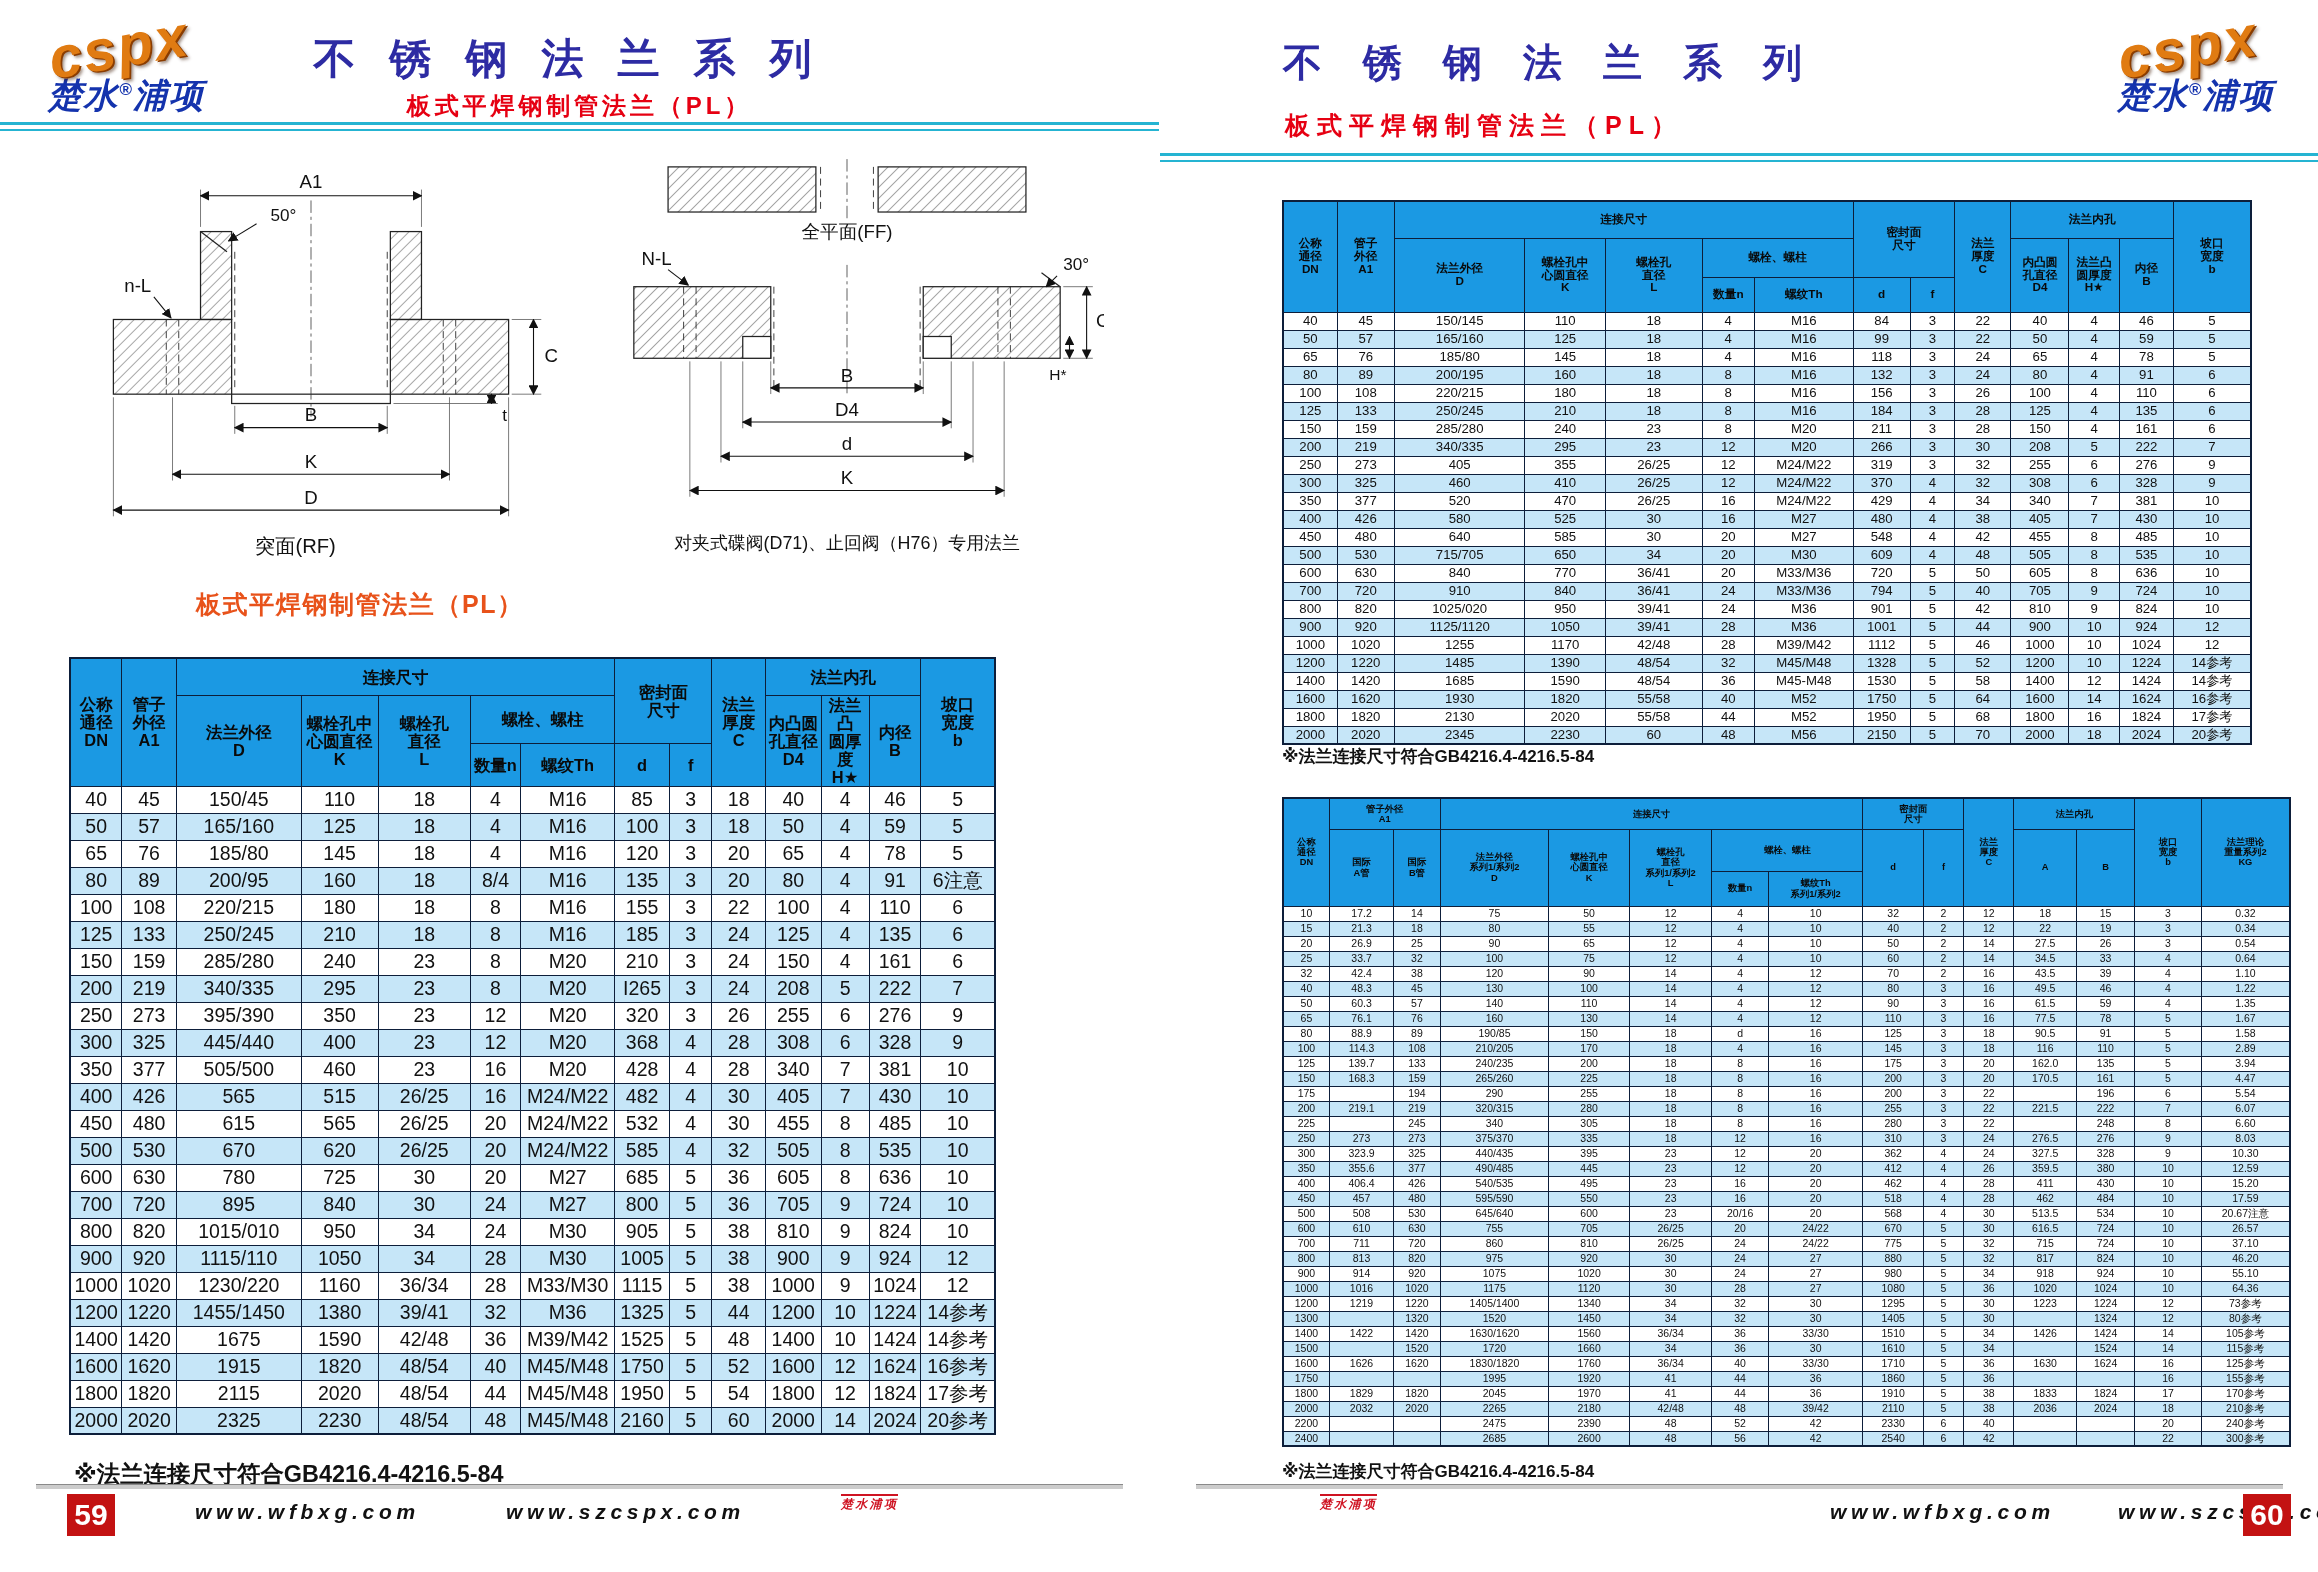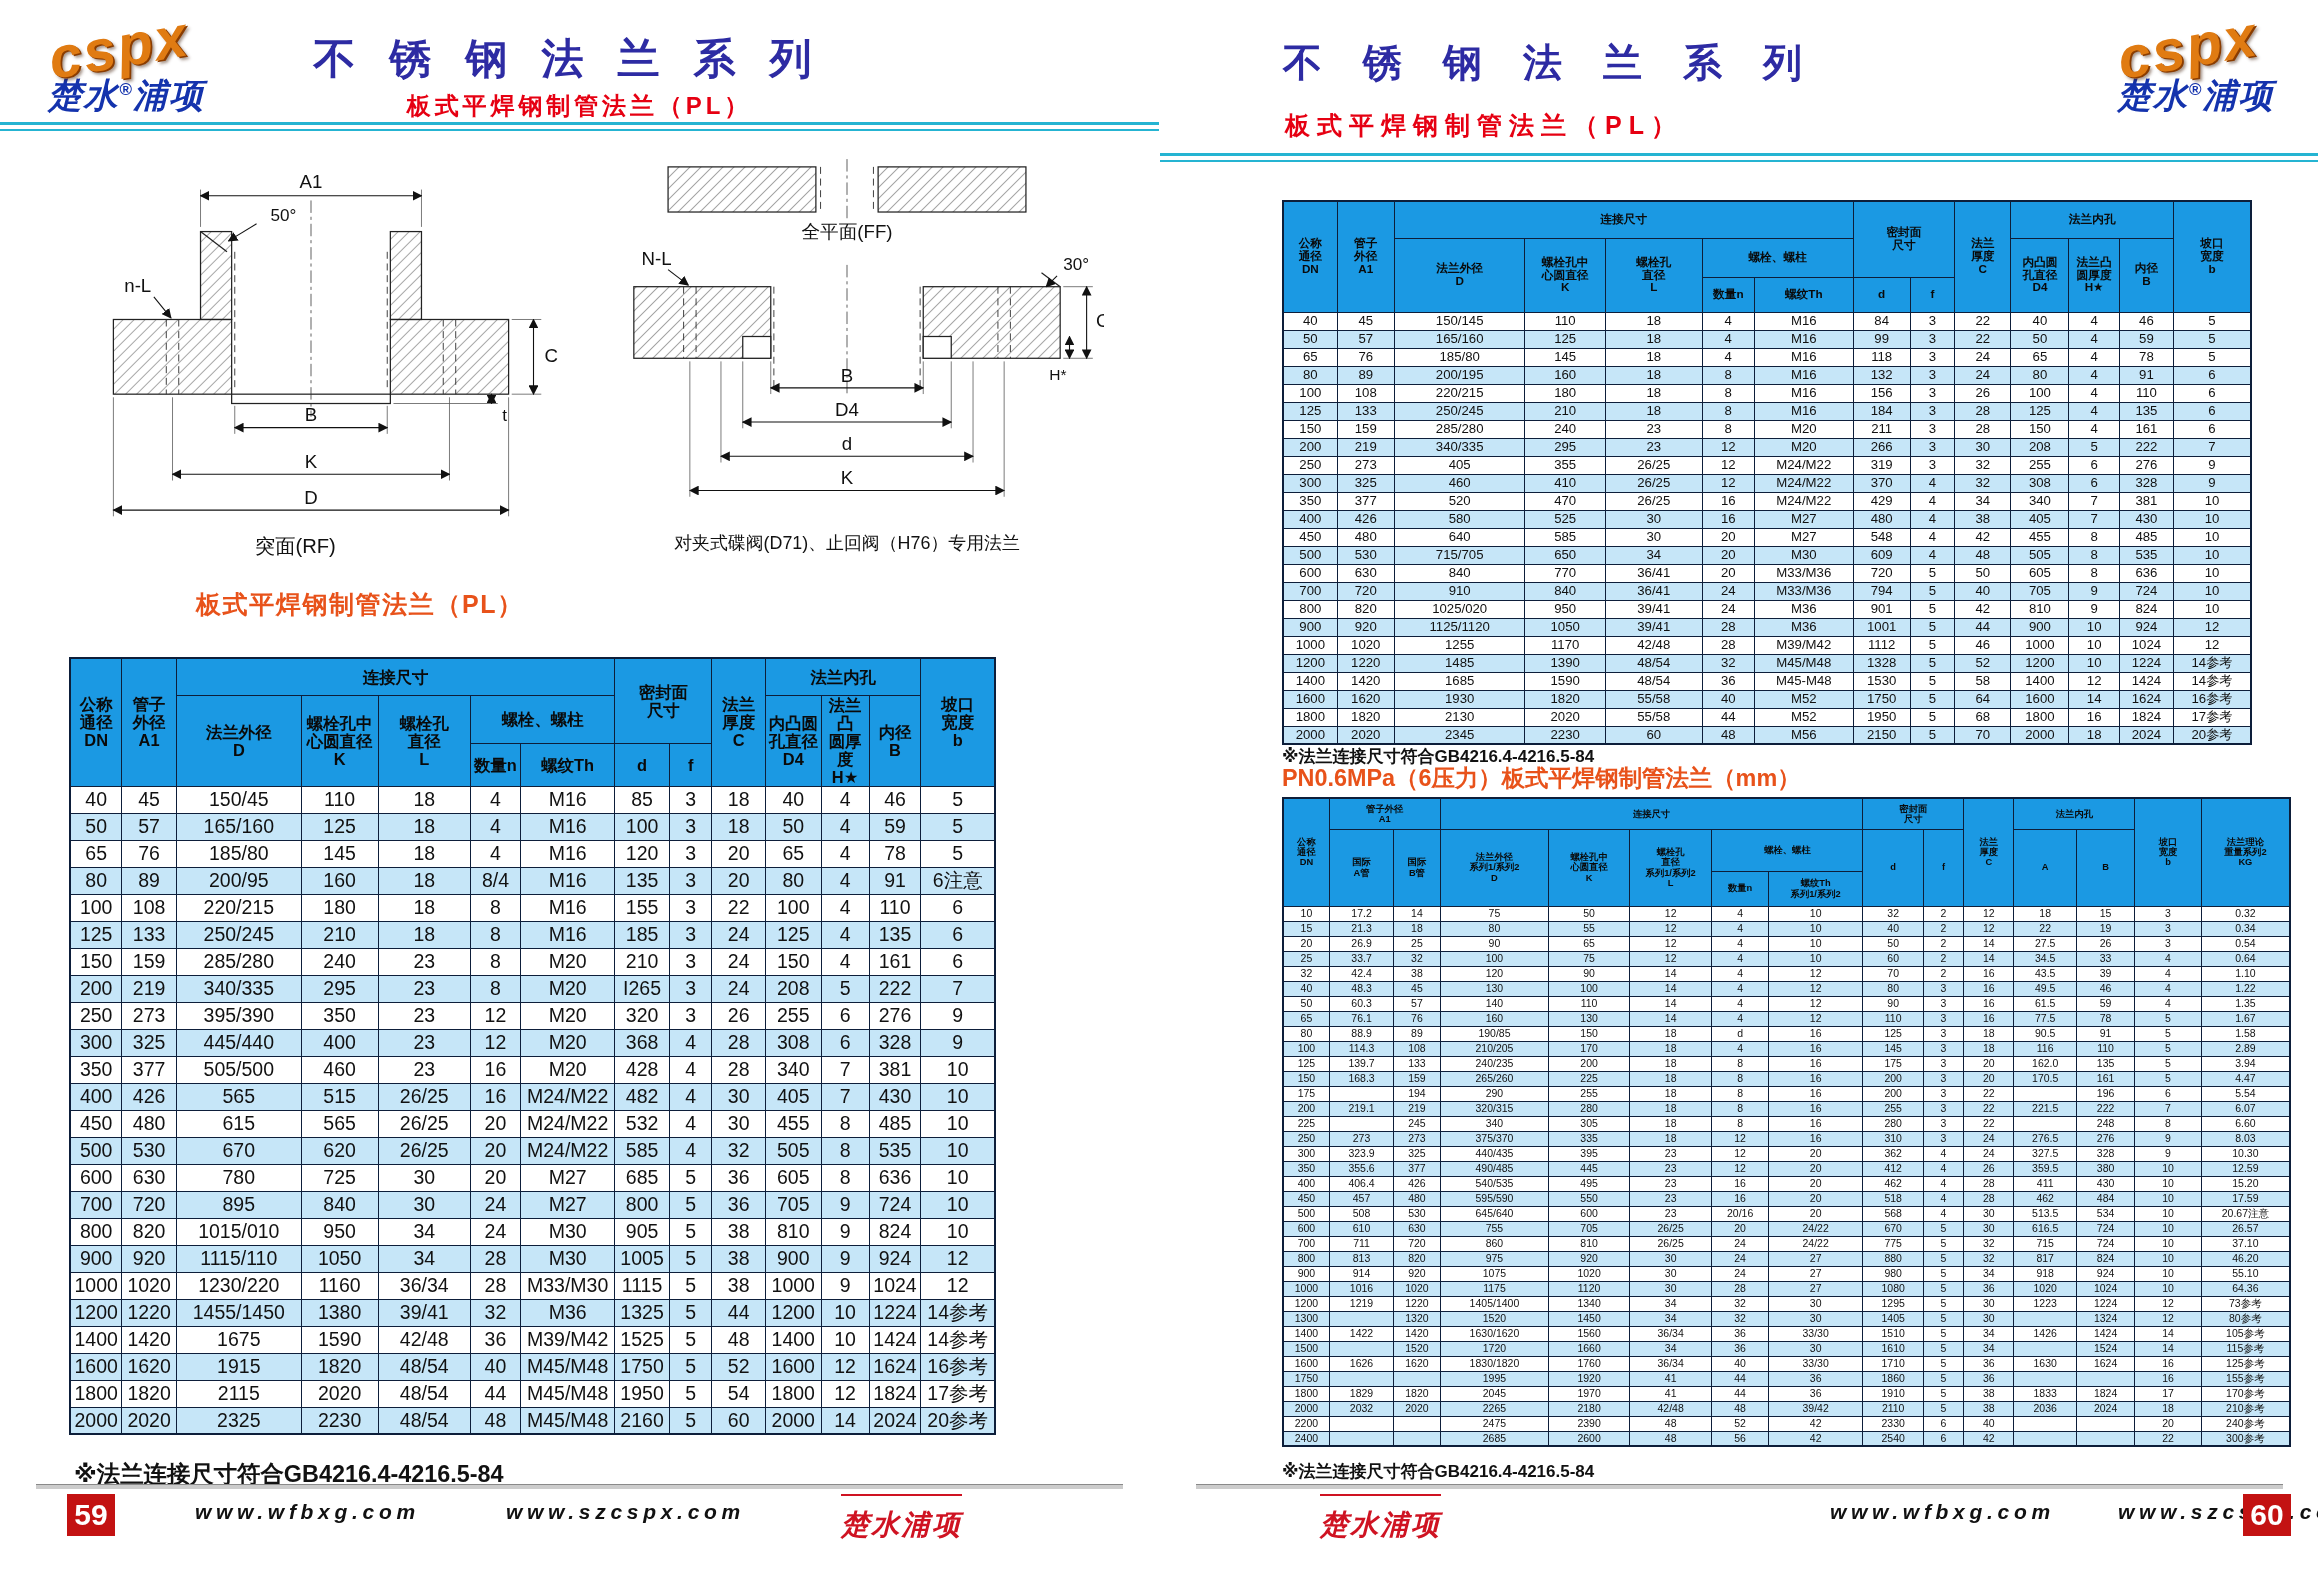--- a/index.html
+++ b/index.html
@@ -82,22 +82,22 @@
   .pgbox { position:absolute; top:1494px; width:48px; height:42px; background:#c31212; color:#fff;
            font-size:30px; font-weight:bold; display:flex; align-items:center; justify-content:center; }
   #pageL .pgbox { left:67px; }
   #pageR .pgbox { right:28px; }
   .url { position:absolute; top:1500px; font-size:21px; font-weight:bold; font-style:italic;
          letter-spacing:4.7px; white-space:nowrap; }
   #pageL .url1 { left:195px; }
   #pageL .url2 { left:506px; }
   #pageR .url1 { left:670px; }
   #pageR .url2 { left:958px; }
-  .brandfoot { position:absolute; color:#cf1322; font-style:italic; font-weight:bold; font-size:28px;
-               border-top:2.3px solid #cf1322; padding-top:10px; letter-spacing:2.3px; white-space:nowrap;
+  .brandfoot { position:absolute; color:#cf1322; font-style:italic; font-weight:bold; font-size:12px;
+               border-top:2.3px solid #cf1322; padding-top:0; letter-spacing:2.3px; white-space:nowrap;
                font-family:"Liberation Serif","DejaVu Serif",serif; }
   #pageL .brandfoot { left:841px; top:1494px; }
   #pageR .brandfoot { left:160px;  top:1494px; }
 
   
   .drawsvg { position:absolute; }
   #drawL { left:62px;  top:160px; }
   #drawR { left:590px; top:156px; }
   .drawsvg text { fill:#111; font-family:"Liberation Sans","DejaVu Sans",sans-serif; }
   .shape { stroke:#222; stroke-width:1.6; }
@@ -1158,21 +1158,20 @@
             <td>2000</td>
             <td>18</td>
             <td>2024</td>
             <td>20参考</td>
           </tr>
         </tbody>
     </table>
 
     <div class="note" id="note2">※法兰连接尺寸符合GB4216.4-4216.5-84</div>
 
-    <div class="tbl-title" id="t3-title">PN0.6MPa（6压力）板式平焊钢制管法兰（mm）</div>
 
     <table class="dtable" id="table3">
       <colgroup>
         <col style="width:4.6%">
           <col style="width:6.4%">
           <col style="width:4.6%">
           <col style="width:10.8%">
         <col style="width:8%">
           <col style="width:8.2%">
           <col style="width:5.6%">

